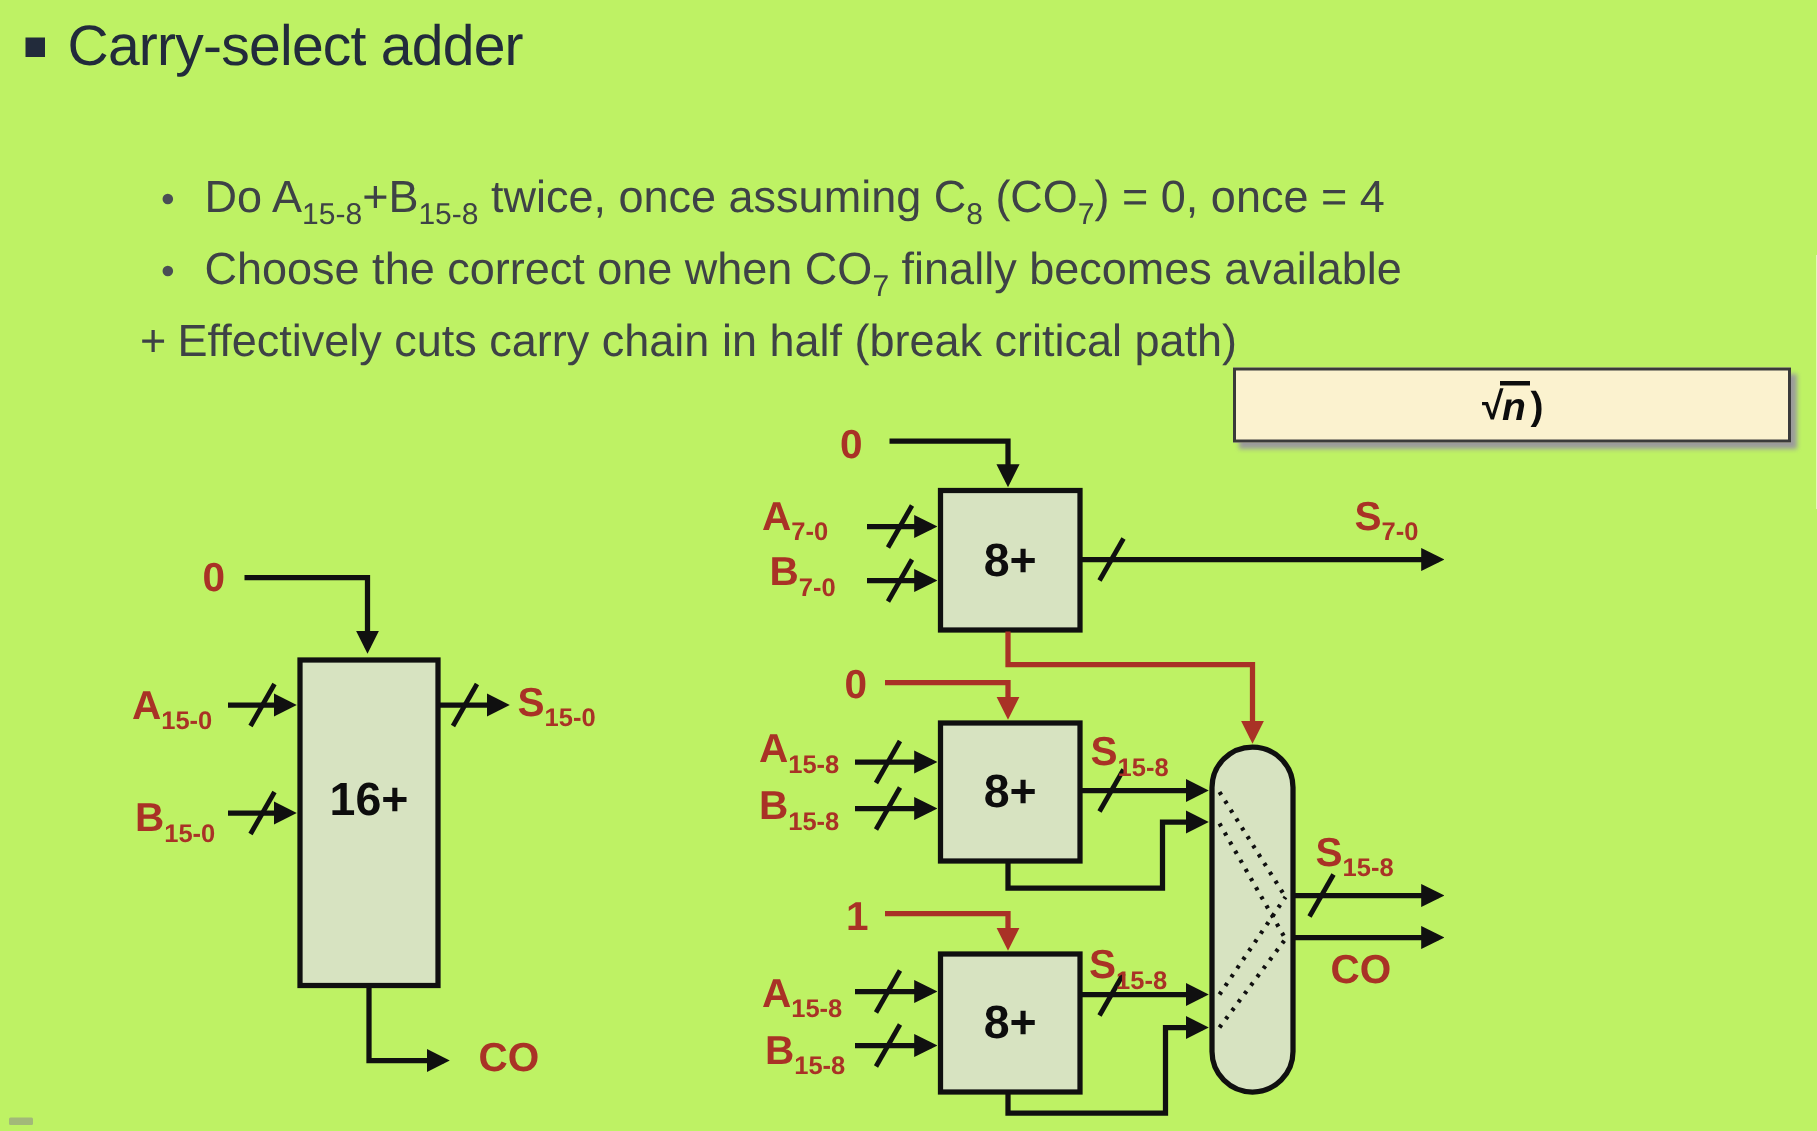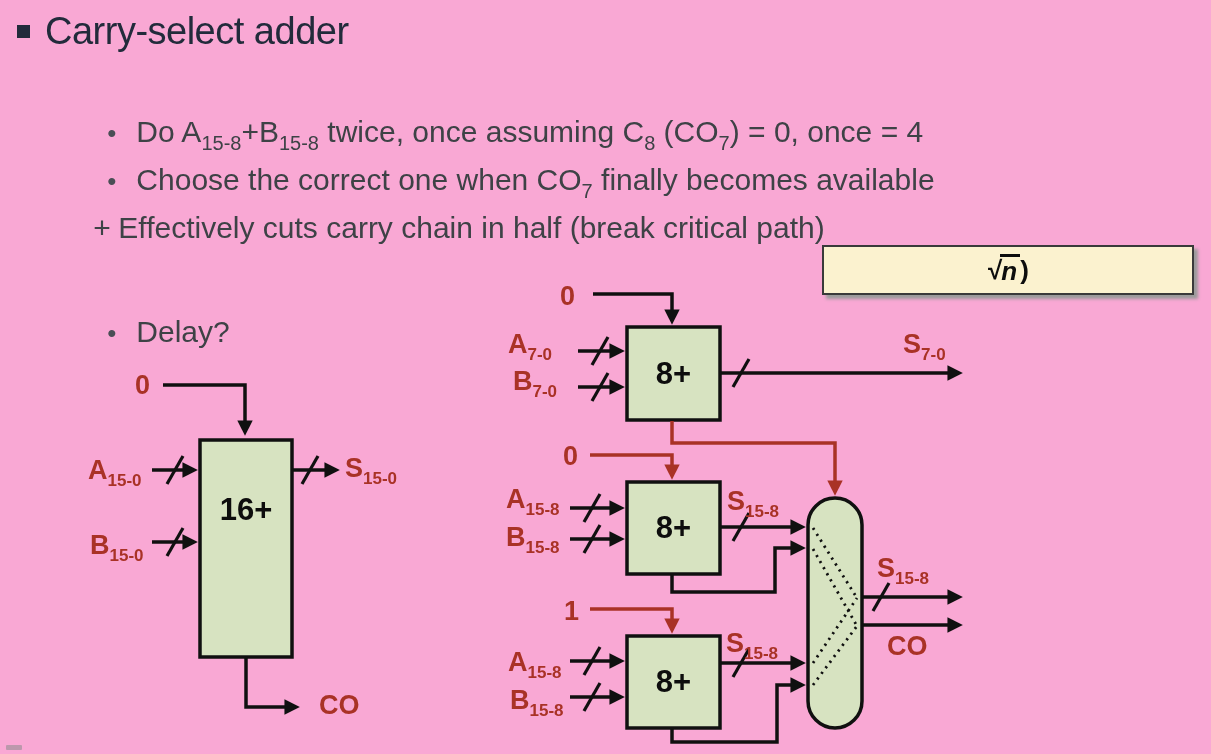--- a/index.html
+++ b/index.html
@@ -1,17 +1,17 @@
 <!DOCTYPE html>
 <html><head>
 <meta charset="utf-8">
 <style>
   html,body{margin:0;padding:0;background:#ffffff;}
   .slide{
-    position:relative;width:1211px;height:754px;background:#f9a8d4;
+    position:relative;width:1211px;height:754px;background:#bef264;
     font-family:"Liberation Sans",sans-serif;overflow:hidden;
   }
   
   .title-row{position:absolute;left:17px;top:10px;display:flex;align-items:flex-start;}
   .title-square{width:13px;height:13px;background:#222B3B;margin-top:15px;flex:0 0 auto;}
   .title-text{font-size:38px;color:#222B3B;margin-left:15px;letter-spacing:-0.5px;white-space:pre;}
   
   .bullet-line{position:absolute;font-size:30px;color:#3E4246;white-space:pre;}
   .bullet-line .marker{display:inline-block;}
   .marker.dot{width:29px;font-size:26px;color:#4A4E55;}
@@ -58,23 +58,20 @@
 
   <div class="bullet-line" style="left:74px;top:129px">
     <span class="marker dot">•</span><span>Choose the correct one when CO</span><span class="sub">7</span><span> finally becomes available</span>
   </div>
 
   <div class="bullet-line" style="left:60px;top:177px">
     <span class="marker plus">+</span><span>Effectively cuts carry chain in half (break critical path)</span>
   </div>
 
 
-  <div class="bullet-line" style="left:74px;top:281px">
-    <span class="marker dot">•</span><span>Delay?</span>
-  </div>
 
   <div class="callout">
     <span class="radical">√</span><span class="radicand">n</span><span>)</span>
   </div>
 
   <svg class="wires" width="1211" height="754" viewBox="0 0 1211 754">
     <defs>
       <marker id="ah-b" viewBox="0 0 10 10" refX="7.5" refY="5" markerWidth="4.4" markerHeight="4.4" orient="auto-start-reverse">
         <path d="M0 0 L10 5 L0 10 z" fill="#101010"></path>
       </marker>
@@ -131,21 +128,21 @@
     <path class="wire" d="M863 597 H959" marker-end="url(#ah-b)"></path>
     <path class="slash" d="M873 611 L889 583"></path>
     <path class="wire" d="M863 625 H959" marker-end="url(#ah-b)"></path>
   </svg>
 
   <div class="dlabel" style="left:135px;top:371px"><span>0</span></div>
   <div class="dlabel" style="left:88px;top:456px"><span>A</span><span class="sub">15-0</span></div>
   <div class="dlabel" style="left:90px;top:531px"><span>B</span><span class="sub">15-0</span></div>
   <div class="dlabel" style="left:345px;top:454px"><span>S</span><span class="sub">15-0</span></div>
   <div class="dlabel" style="left:319px;top:691px"><span>CO</span></div>
-  <div class="op-label" style="left:200px;top:417px;width:92px;height:186px">16+</div>
+  <div class="op-label" style="left:200px;top:440px;width:92px;height:186px">16+</div>
 
   <div class="dlabel" style="left:560px;top:282px"><span>0</span></div>
   <div class="dlabel" style="left:508px;top:330px"><span>A</span><span class="sub">7-0</span></div>
   <div class="dlabel" style="left:513px;top:367px"><span>B</span><span class="sub">7-0</span></div>
   <div class="dlabel" style="left:903px;top:330px"><span>S</span><span class="sub">7-0</span></div>
   <div class="op-label" style="left:627px;top:327px;width:93px;height:93px">8+</div>
 
   <div class="dlabel" style="left:563px;top:442px"><span>0</span></div>
   <div class="dlabel" style="left:506px;top:485px"><span>A</span><span class="sub">15-8</span></div>
   <div class="dlabel" style="left:506px;top:523px"><span>B</span><span class="sub">15-8</span></div>

